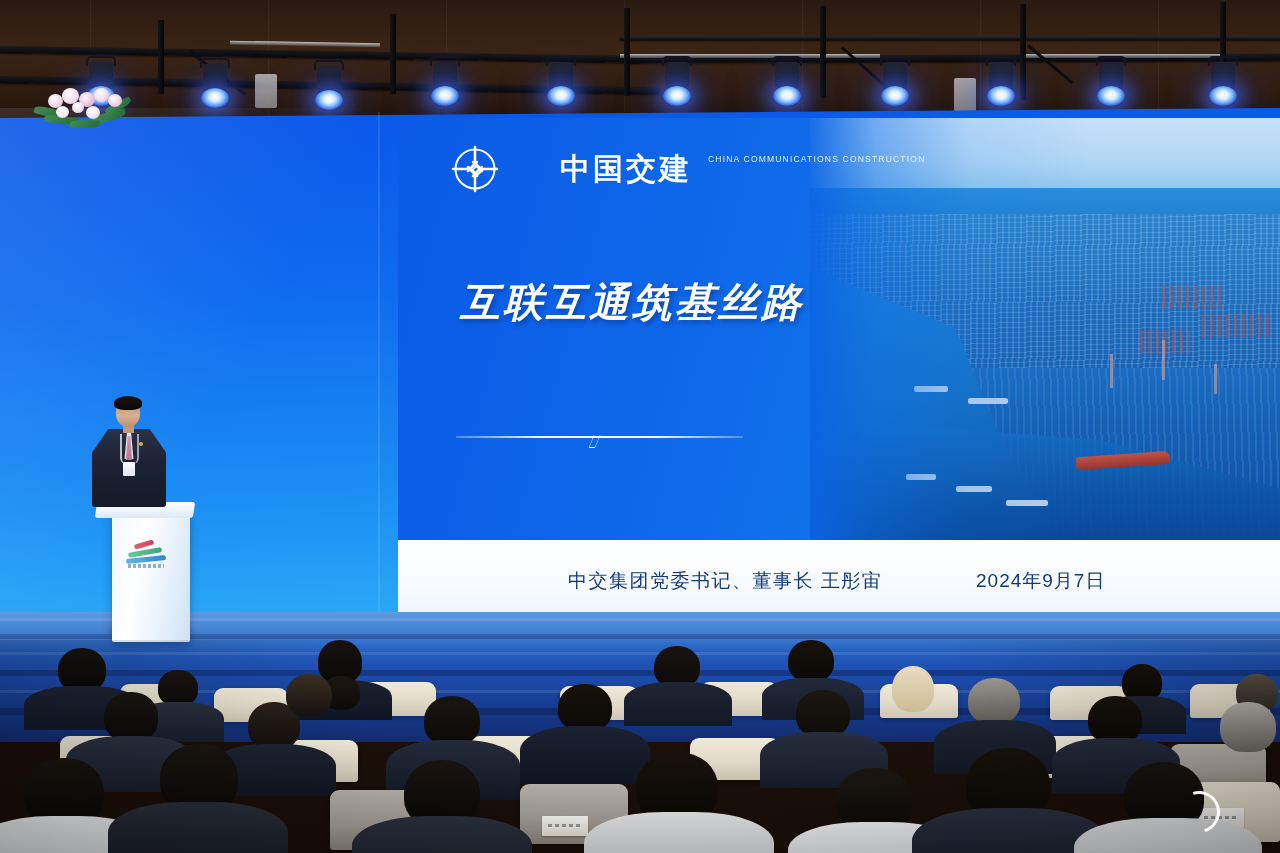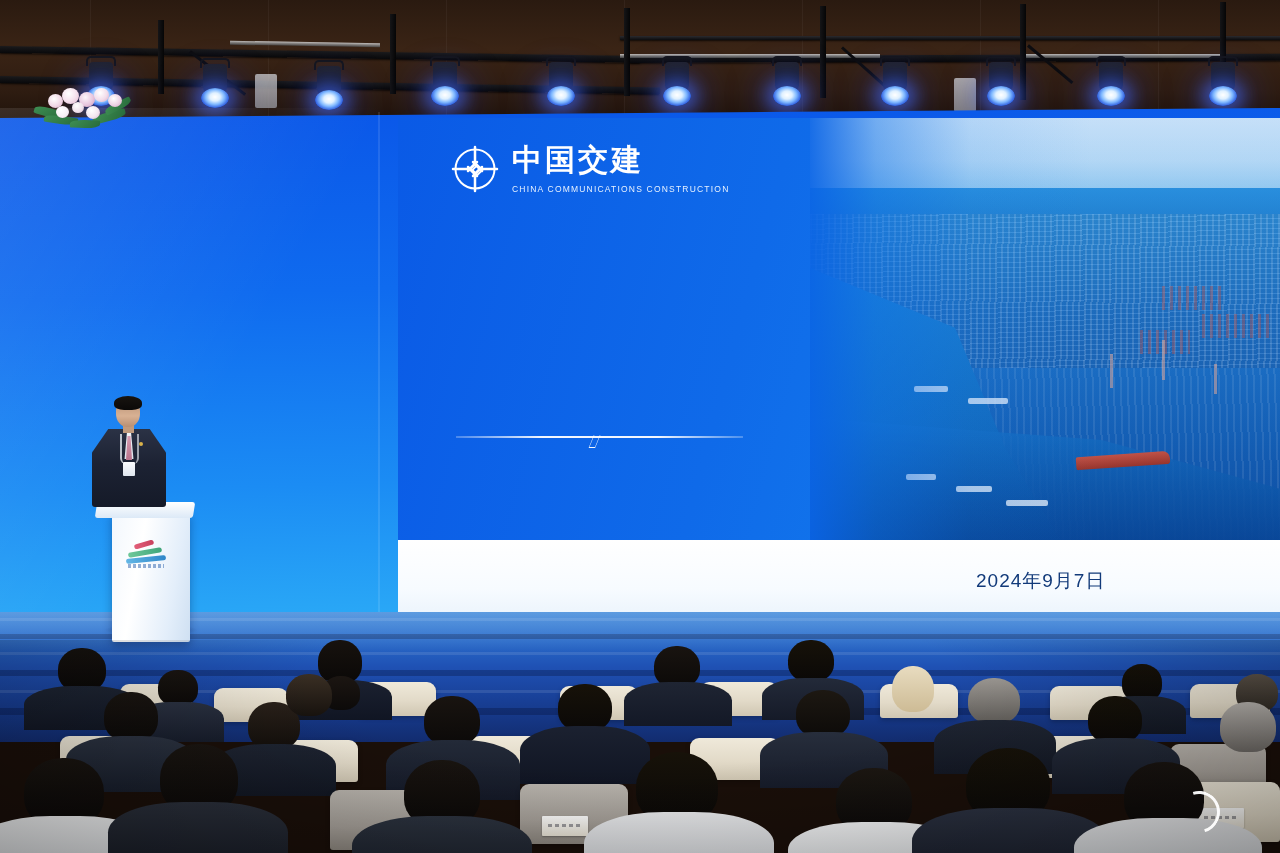--- a/index.html
+++ b/index.html
@@ -150,21 +150,21 @@
     position:absolute; inset:0;
     background:linear-gradient(180deg, rgba(40,130,235,0.18), rgba(0,40,120,0.10));
   }
 
   
   .logo-row {
     position:absolute; left:52px; top:26px;
     display:flex; align-items:center; gap:12px;
   }
   .logo-mark { width:50px; height:50px; }
-  .logo-type { display:flex; flex-direction:column; gap:9px; }
+  .logo-type { display:flex; gap:16px;margin-left:48px; }
   .logo-cn {
     font-size:30px; font-weight:700; color:#ffffff; letter-spacing:3px;
     line-height:1;
   }
   .logo-en {
     font-size:8.5px; color:#e6f1ff; letter-spacing:1.2px;
     font-family:"Liberation Sans Narrow","Liberation Sans",sans-serif;
   }
 
   .slide-title {
@@ -515,29 +515,31 @@
           <rect x="50" y="40" width="14" height="14" transform="rotate(45 50 47)" fill="none" stroke="#ffffff" stroke-width="3.5"></rect>
         </svg>
       </div>
       <div class="logo-type">
         <div class="logo-cn">中国交建</div>
         <div class="logo-en">CHINA COMMUNICATIONS CONSTRUCTION</div>
       </div>
     </div>
 
     <div class="slide-title">
+      <div class="line">互联互通筑基丝路</div>
     </div>
 
     <div class="divider">
       <div class="hline"></div>
       <div class="chev"></div>
     </div>
 
 
     <div class="slide-white">
+      <div class="speaker-line">中交集团党委书记、董事长  王彤宙</div>
       <div class="date-line">2024年9月7日</div>
     </div>
   </div>
 
   <div class="apron">
     <div class="apron-band" style="top:6px; height:3px;"></div>
     <div class="apron-dark" style="top:22px; height:5px;"></div>
     <div class="apron-band" style="top:40px; height:3px;"></div>
     <div class="apron-dark" style="top:58px; height:6px;"></div>
     <div class="apron-band" style="top:78px; height:3px;"></div>

